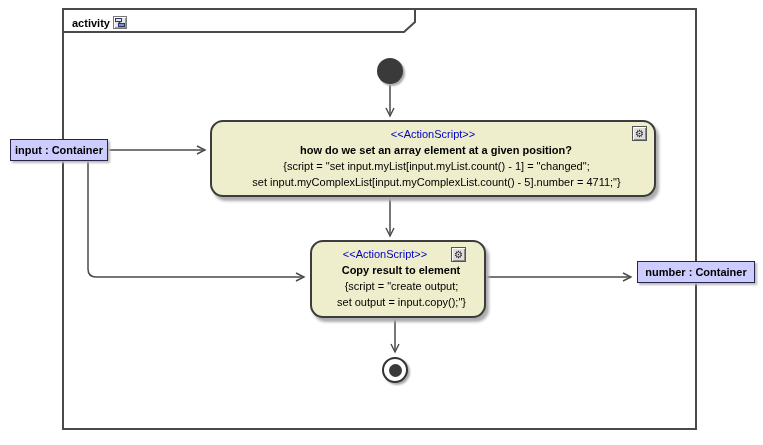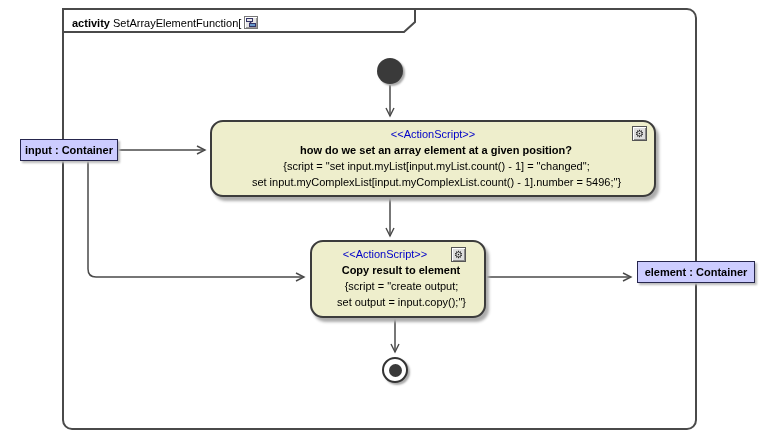--- a/index.html
+++ b/index.html
@@ -5,21 +5,21 @@
   * { margin:0; padding:0; box-sizing:border-box; }
   html,body { background:#ffffff; }
   .canvas {
     position:relative; width:763px; height:445px; background:#ffffff;
     font-family:"Liberation Sans", sans-serif; font-size:11px; color:#000;
     overflow:hidden;
   }
   
   .frame {
     position:absolute; left:62px; top:8px; width:635px; height:422px;
-    border:2px solid #4a4a4a; border-radius:10px; background:transparent;
+    border:2px solid #4a4a4a; border-radius:0; background:transparent;
   }
   .frame-pentagon { position:absolute; left:-2px; top:-2px; }
   .frame-title {
     position:absolute; left:8px; top:4px; width:400px; height:17px;
     white-space:nowrap; display:flex; align-items:center; gap:3px;
   }
   .kw { font-weight:bold; }
   .diagram-icon {
     display:inline-block; width:14px; height:13px; background:#e6e6e6;
     border:1px solid #777; box-shadow:inset 1px 1px 0 #fff, inset -1px -1px 0 #9a9a9a;
@@ -65,21 +65,20 @@
 <body>
 
 <div class="canvas">
 
   <div class="frame">
     <svg class="frame-pentagon" width="356" height="26">
       <path d="M1,1 H353 V14 L342,24 H1 Z" fill="#ffffff" stroke="#4a4a4a" stroke-width="2"></path>
     </svg>
     <div class="frame-title">
       <span class="kw">activity</span>
-      <span>SetArrayElementFunction[</span>
       <span class="diagram-icon">
         <svg width="12" height="11" viewBox="0 0 12 11" style="position:absolute;left:0;top:0">
           <rect x="1.5" y="1.5" width="6" height="3" fill="none" stroke="#336" stroke-width="1"></rect>
           <rect x="4.5" y="6.5" width="6" height="3" fill="#69c" stroke="#336" stroke-width="1"></rect>
           <line x1="4" y1="4.5" x2="7" y2="6.5" stroke="#336" stroke-width="1"></line>
         </svg>
       </span>
     </div>
   </div>
 
@@ -97,31 +96,31 @@
     <path d="M395,319 L395,352" fill="none" stroke="#4a4a4a" stroke-width="1.5" marker-end="url(#arrow)"></path>
   </svg>
 
   <div class="initial"></div>
 
   <div class="action" style="left:210px; top:120px; width:446px; height:77px;">
     <span class="gear" style="right:7px; top:4px;">⚙</span>
     <div class="line stereo">&lt;&lt;ActionScript&gt;&gt;</div>
     <div class="line action-title">how do we set an array element at a given position?</div>
     <div class="line script">{script = "set input.myList[input.myList.count() - 1] = "changed";</div>
-    <div class="line script">set input.myComplexList[input.myComplexList.count() - 1].number = 5496;"}</div>
+    <div class="line script">set input.myComplexList[input.myComplexList.count() - 5].number = 4711;"}</div>
   </div>
 
   <div class="action" style="left:310px; top:240px; width:176px; height:78px;">
     <span class="gear" style="right:18px; top:5px;">⚙</span>
     <div class="line stereo" style="padding-right:26px;">&lt;&lt;ActionScript&gt;&gt;</div>
     <div class="line action-title">Copy result to element</div>
     <div class="line script">{script = "create output;</div>
     <div class="line script">set output = input.copy();"}</div>
   </div>
 
-  <div class="param" style="left:20px; top:139px; width:98px;">input : Container</div>
-  <div class="param" style="left:637px; top:261px; width:118px;">element : Container</div>
+  <div class="param" style="left:10px; top:139px; width:98px;">input : Container</div>
+  <div class="param" style="left:637px; top:261px; width:118px;">number : Container</div>
 
   <div class="final-outer">
     <div class="final-inner"></div>
   </div>
 
 </div>
 
 </body></html>

